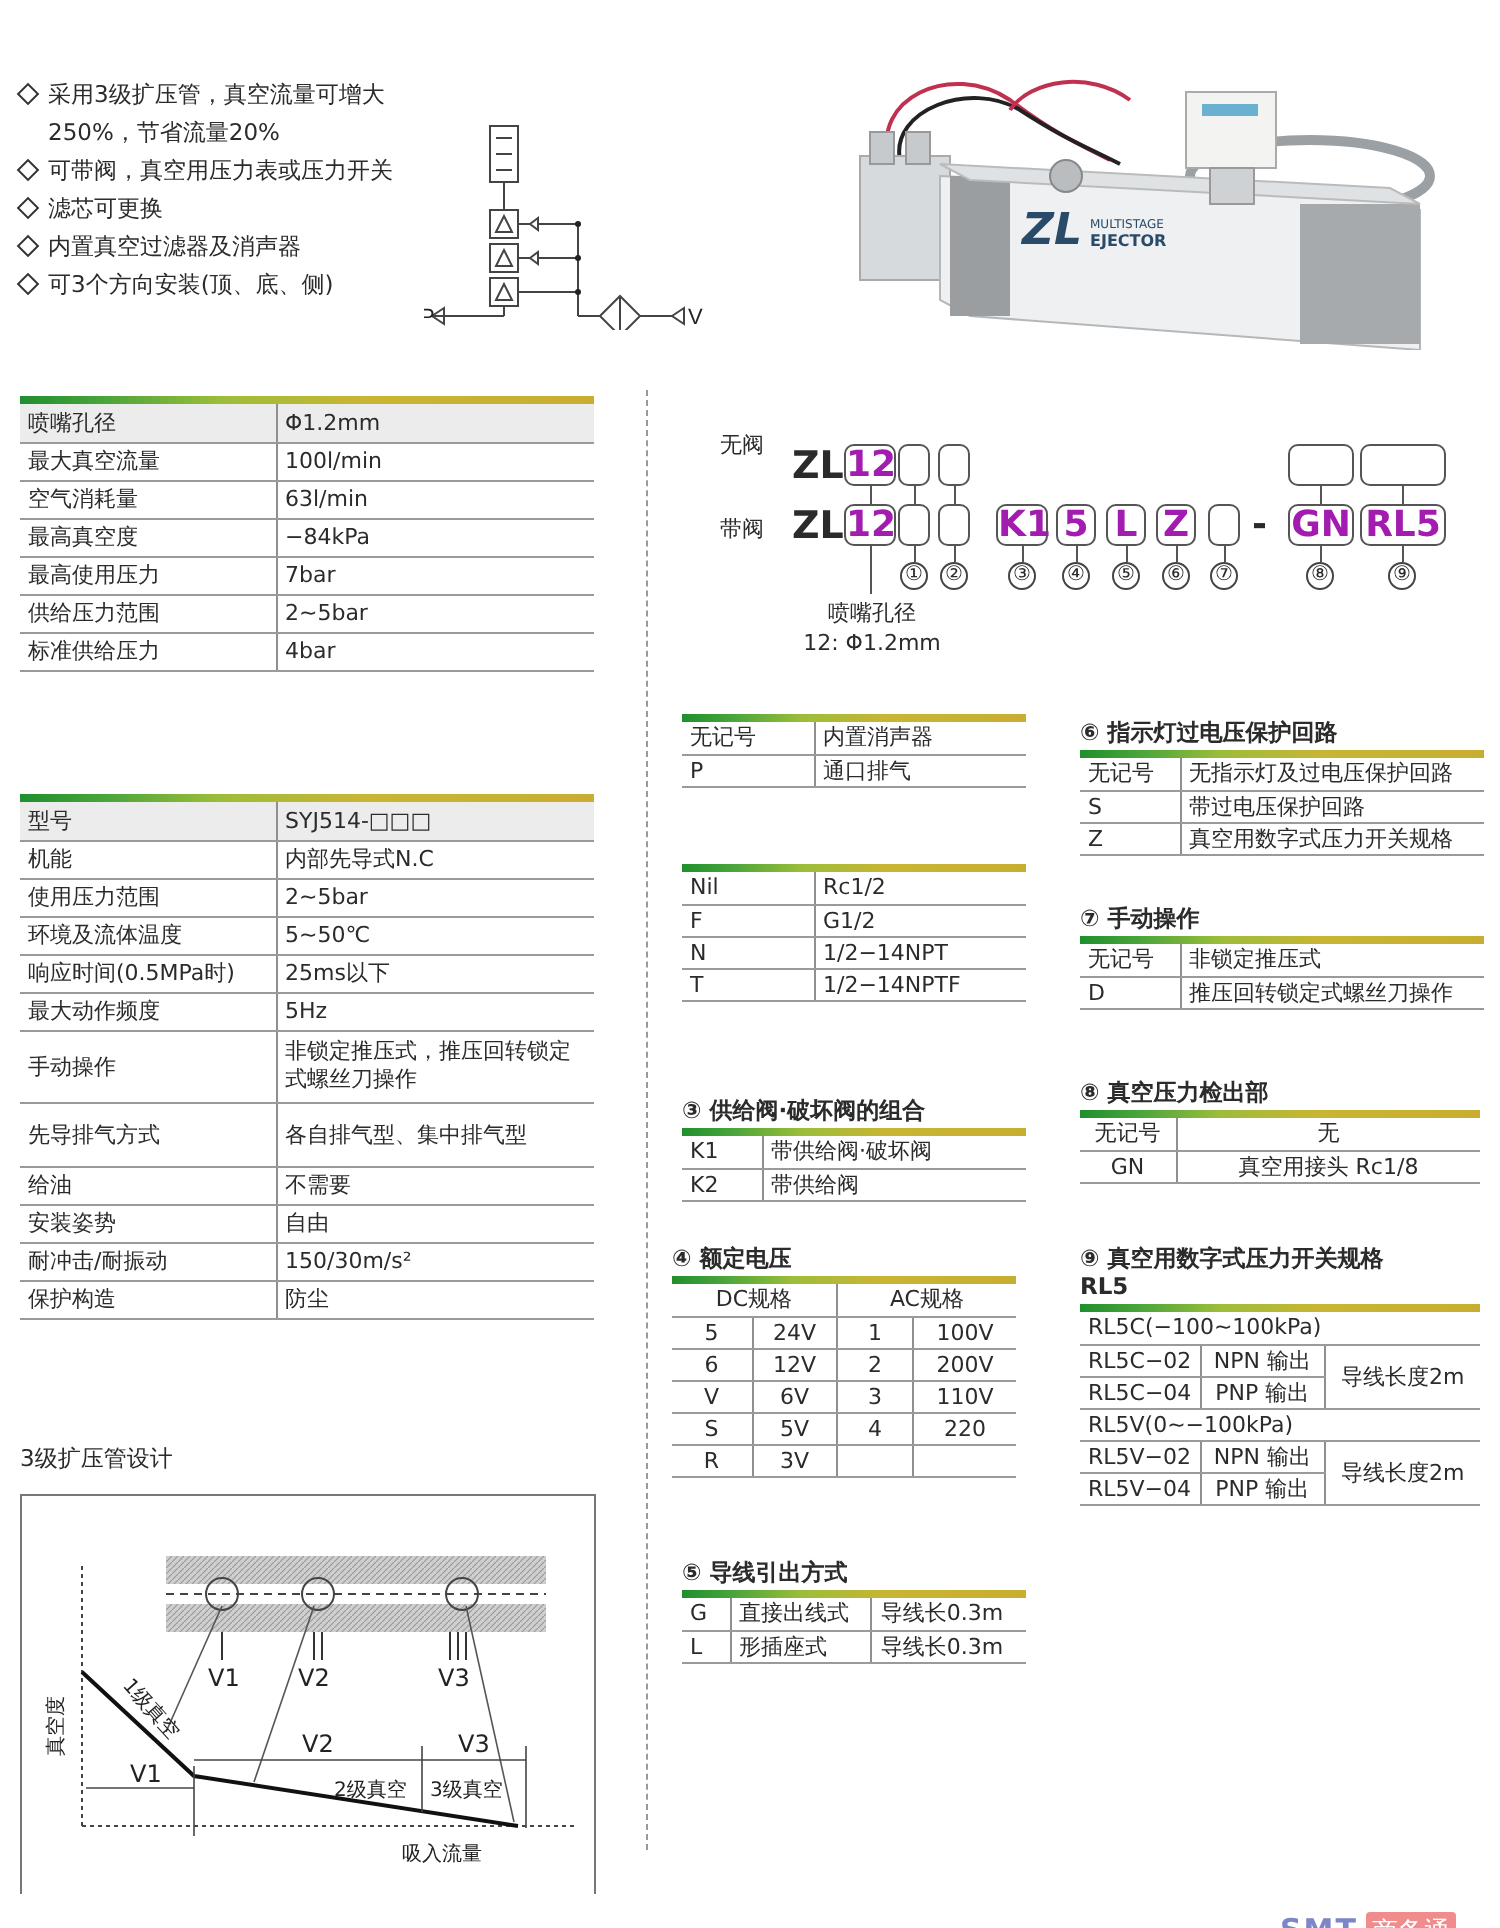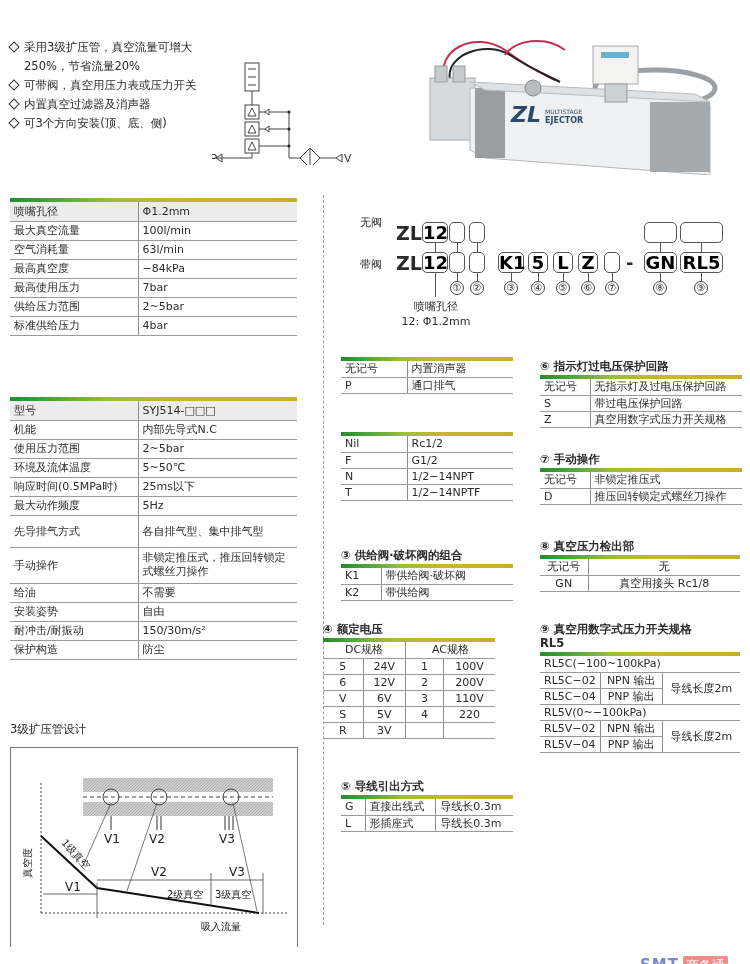--- a/index.html
+++ b/index.html
@@ -27,21 +27,21 @@
   .spec2 td:first-child { width: 128px; }
   .spec2 td.wrap { white-space: normal; line-height: 14px; padding-top: 2px; padding-bottom: 2px; }
 
   
   .divider { left: 323px; top: 195px; width: 0; height: 730px; border-left: 1px dashed #9a9a9a; }
 
   
   .code { left: 360px; top: 215px; width: 385px; height: 120px; }
   .code .rowlbl { font-size: 11px; position: absolute; left: 0; }
   .code .zl { font-size: 19px; font-weight: bold; position: absolute; left: 36px; letter-spacing: 0px; }
-  .box { position: absolute; height: 21px; border: 1px solid #555; border-radius: 5px; font-size: 18px; font-weight: bold; text-align: center; line-height: 19px; color: #000000; background: #fff; }
+  .box { position: absolute; height: 21px; border: 1px solid #555; border-radius: 5px; font-size: 18px; font-weight: bold; text-align: center; line-height: 19px; color: #a21caf; background: #fff; }
   .num { position: absolute; font-size: 10px; width: 14px; height: 14px; border: 1px solid #444; border-radius: 50%; text-align: center; line-height: 12px; }
   .tick { position: absolute; width: 1px; background: #555; }
   .dash { position: absolute; font-size: 18px; font-weight: bold; }
   .nozzle { position: absolute; font-size: 11px; text-align: center; line-height: 15px; }
 
   
   .sect-title { font-size: 11.5px; font-weight: bold; height: 18px; line-height: 18px; white-space: nowrap; }
   .opt { position: absolute; }
   .opt td { height: 16px; font-size: 11px; }
   .opt .c { text-align: center; }
@@ -58,20 +58,21 @@
   
   .product { left: 415px; top: 10px; width: 320px; height: 165px; }
 </style>
 </head>
 <body>
 
 <div class="abs features">
   <div class="feat"><span class="dia"></span><span>采用3级扩压管，真空流量可增大</span></div>
   <div class="feat cont"><span>250%，节省流量20%</span></div>
   <div class="feat"><span class="dia"></span><span>可带阀，真空用压力表或压力开关</span></div>
+  <div class="feat"><span class="dia"></span><span>滤芯可更换</span></div>
   <div class="feat"><span class="dia"></span><span>内置真空过滤器及消声器</span></div>
   <div class="feat"><span class="dia"></span><span>可3个方向安装(顶、底、侧)</span></div>
 </div>
 
 <div class="abs" style="left:212px;top:55px;width:150px;height:110px;">
   <svg width="150" height="110" viewBox="0 0 150 110">
     <g fill="none" stroke="#444" stroke-width="1">
       <rect x="33" y="8" width="14" height="28"></rect>
       <path d="M36 14 h8 M36 22 h8 M36 30 h8"></path>
       <line x1="40" y1="36" x2="40" y2="50"></line>
@@ -189,26 +190,26 @@
         </tr>
     <tr>
           <td class="sep">响应时间(0.5MPa时)</td>
           <td>25ms以下</td>
         </tr>
     <tr>
           <td class="sep">最大动作频度</td>
           <td>5Hz</td>
         </tr>
     <tr>
+          <td class="sep" style="height:36px">手动操作</td>
+          <td class="wrap">非锁定推压式，推压回转锁定式螺丝刀操作</td>
+        </tr>
+    <tr>
           <td class="sep" style="height:32px">先导排气方式</td>
           <td>各自排气型、集中排气型</td>
-        </tr>
-    <tr>
-          <td class="sep" style="height:36px">手动操作</td>
-          <td class="wrap">非锁定推压式，推压回转锁定式螺丝刀操作</td>
         </tr>
     <tr>
           <td class="sep">给油</td>
           <td>不需要</td>
         </tr>
     <tr>
           <td class="sep">安装姿势</td>
           <td>自由</td>
         </tr>
     <tr>
@@ -331,21 +332,21 @@
           <td>带供给阀·破坏阀</td>
         </tr>
     <tr>
           <td class="sep">K2</td>
           <td>带供给阀</td>
         </tr>
   </tbody>
     </table>
 </div>
 
-<div class="opt" style="left:323px;top:620px;width:172px;">
+<div class="opt" style="left:336px;top:620px;width:172px;">
   <div class="sect-title">④ 额定电压</div>
   <div class="gbar"></div>
   <table>
     <tbody>
         <tr>
           <td class="c sep" colspan="2">DC规格</td>
           <td class="c" colspan="2">AC规格</td>
         </tr>
     <tr>
           <td class="c sep" style="width:40px">5</td>

